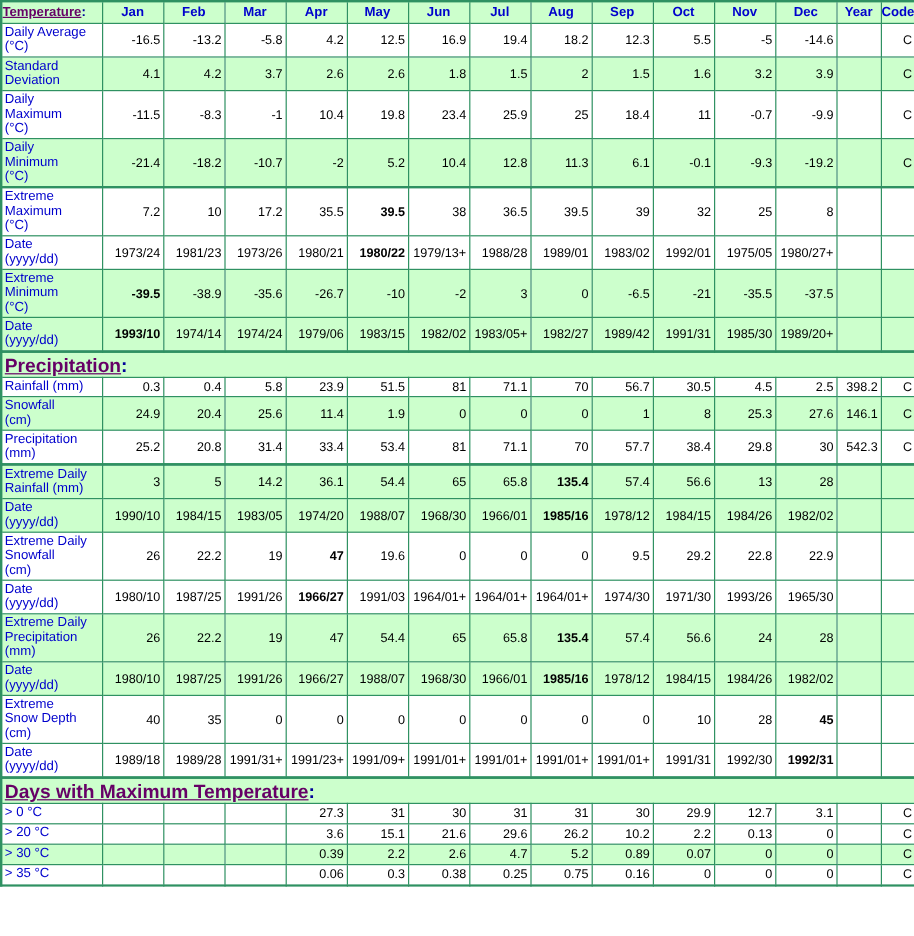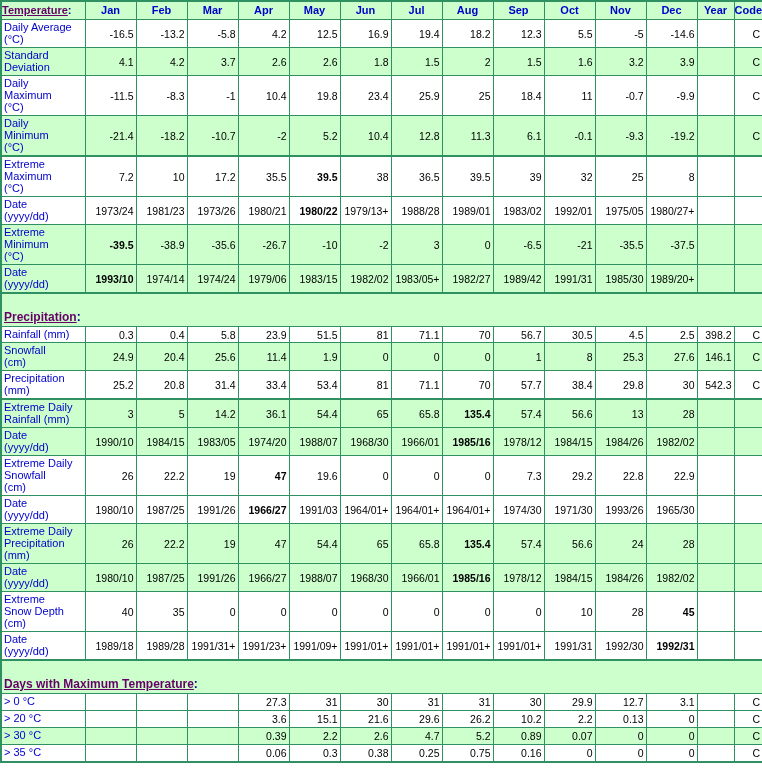--- a/index.html
+++ b/index.html
@@ -7,21 +7,21 @@
   .wrap{width:762px;}
   table{border-collapse:collapse;table-layout:fixed;width:762px;border:2px solid #2f9162;}
   table + table{margin-top:-2px;}
   td,th{border:1px solid #2f9162;overflow:hidden;margin:0;}
   th.month{color:#0000cc;font-size:11px;font-weight:bold;text-align:center;padding:2px 0 3px 0;background:#ccffcc;}
   td.label{color:#0000cc;font-weight:normal;font-size:11px;line-height:12px;padding:1px 1px 2px 2px;vertical-align:top;white-space:pre-line;}
   td.num{text-align:right;font-size:10.5px;padding:1px 2px 1px 1px;white-space:nowrap;color:#000;vertical-align:middle;}
   td.num.bold{font-weight:bold;}
   tr.green td{background:#ccffcc;}
   tr.white td{background:#ffffff;}
-  td.sechead{background:#ccffcc;font-size:12px;font-weight:bold;padding:17px 2px 2px 2px;line-height:13px;}
+  td.sechead{background:#ccffcc;font-size:16px;font-weight:bold;padding:5px 2px 2px 2px;line-height:13px;}
   .seclink{color:#660066;text-decoration:underline;cursor:pointer;}
   .colon{color:#000099;text-decoration:none;}
   tr.thin td{line-height:13px;}
 </style>
 </head>
 <body>
 
 <div class="wrap">
     <table>
       <colgroup>
@@ -367,21 +367,21 @@
 Snowfall
 (cm)</td>
           <td class="num">26</td>
           <td class="num">22.2</td>
           <td class="num">19</td>
           <td class="num bold">47</td>
           <td class="num">19.6</td>
           <td class="num">0</td>
           <td class="num">0</td>
           <td class="num">0</td>
-          <td class="num">7.3</td>
+          <td class="num">9.5</td>
           <td class="num">29.2</td>
           <td class="num">22.8</td>
           <td class="num">22.9</td>
           <td class="num"></td>
           <td class="num"></td>
         </tr>
         <tr class="white">
           <td class="label">Date
 (yyyy/dd)</td>
           <td class="num">1980/10</td>

